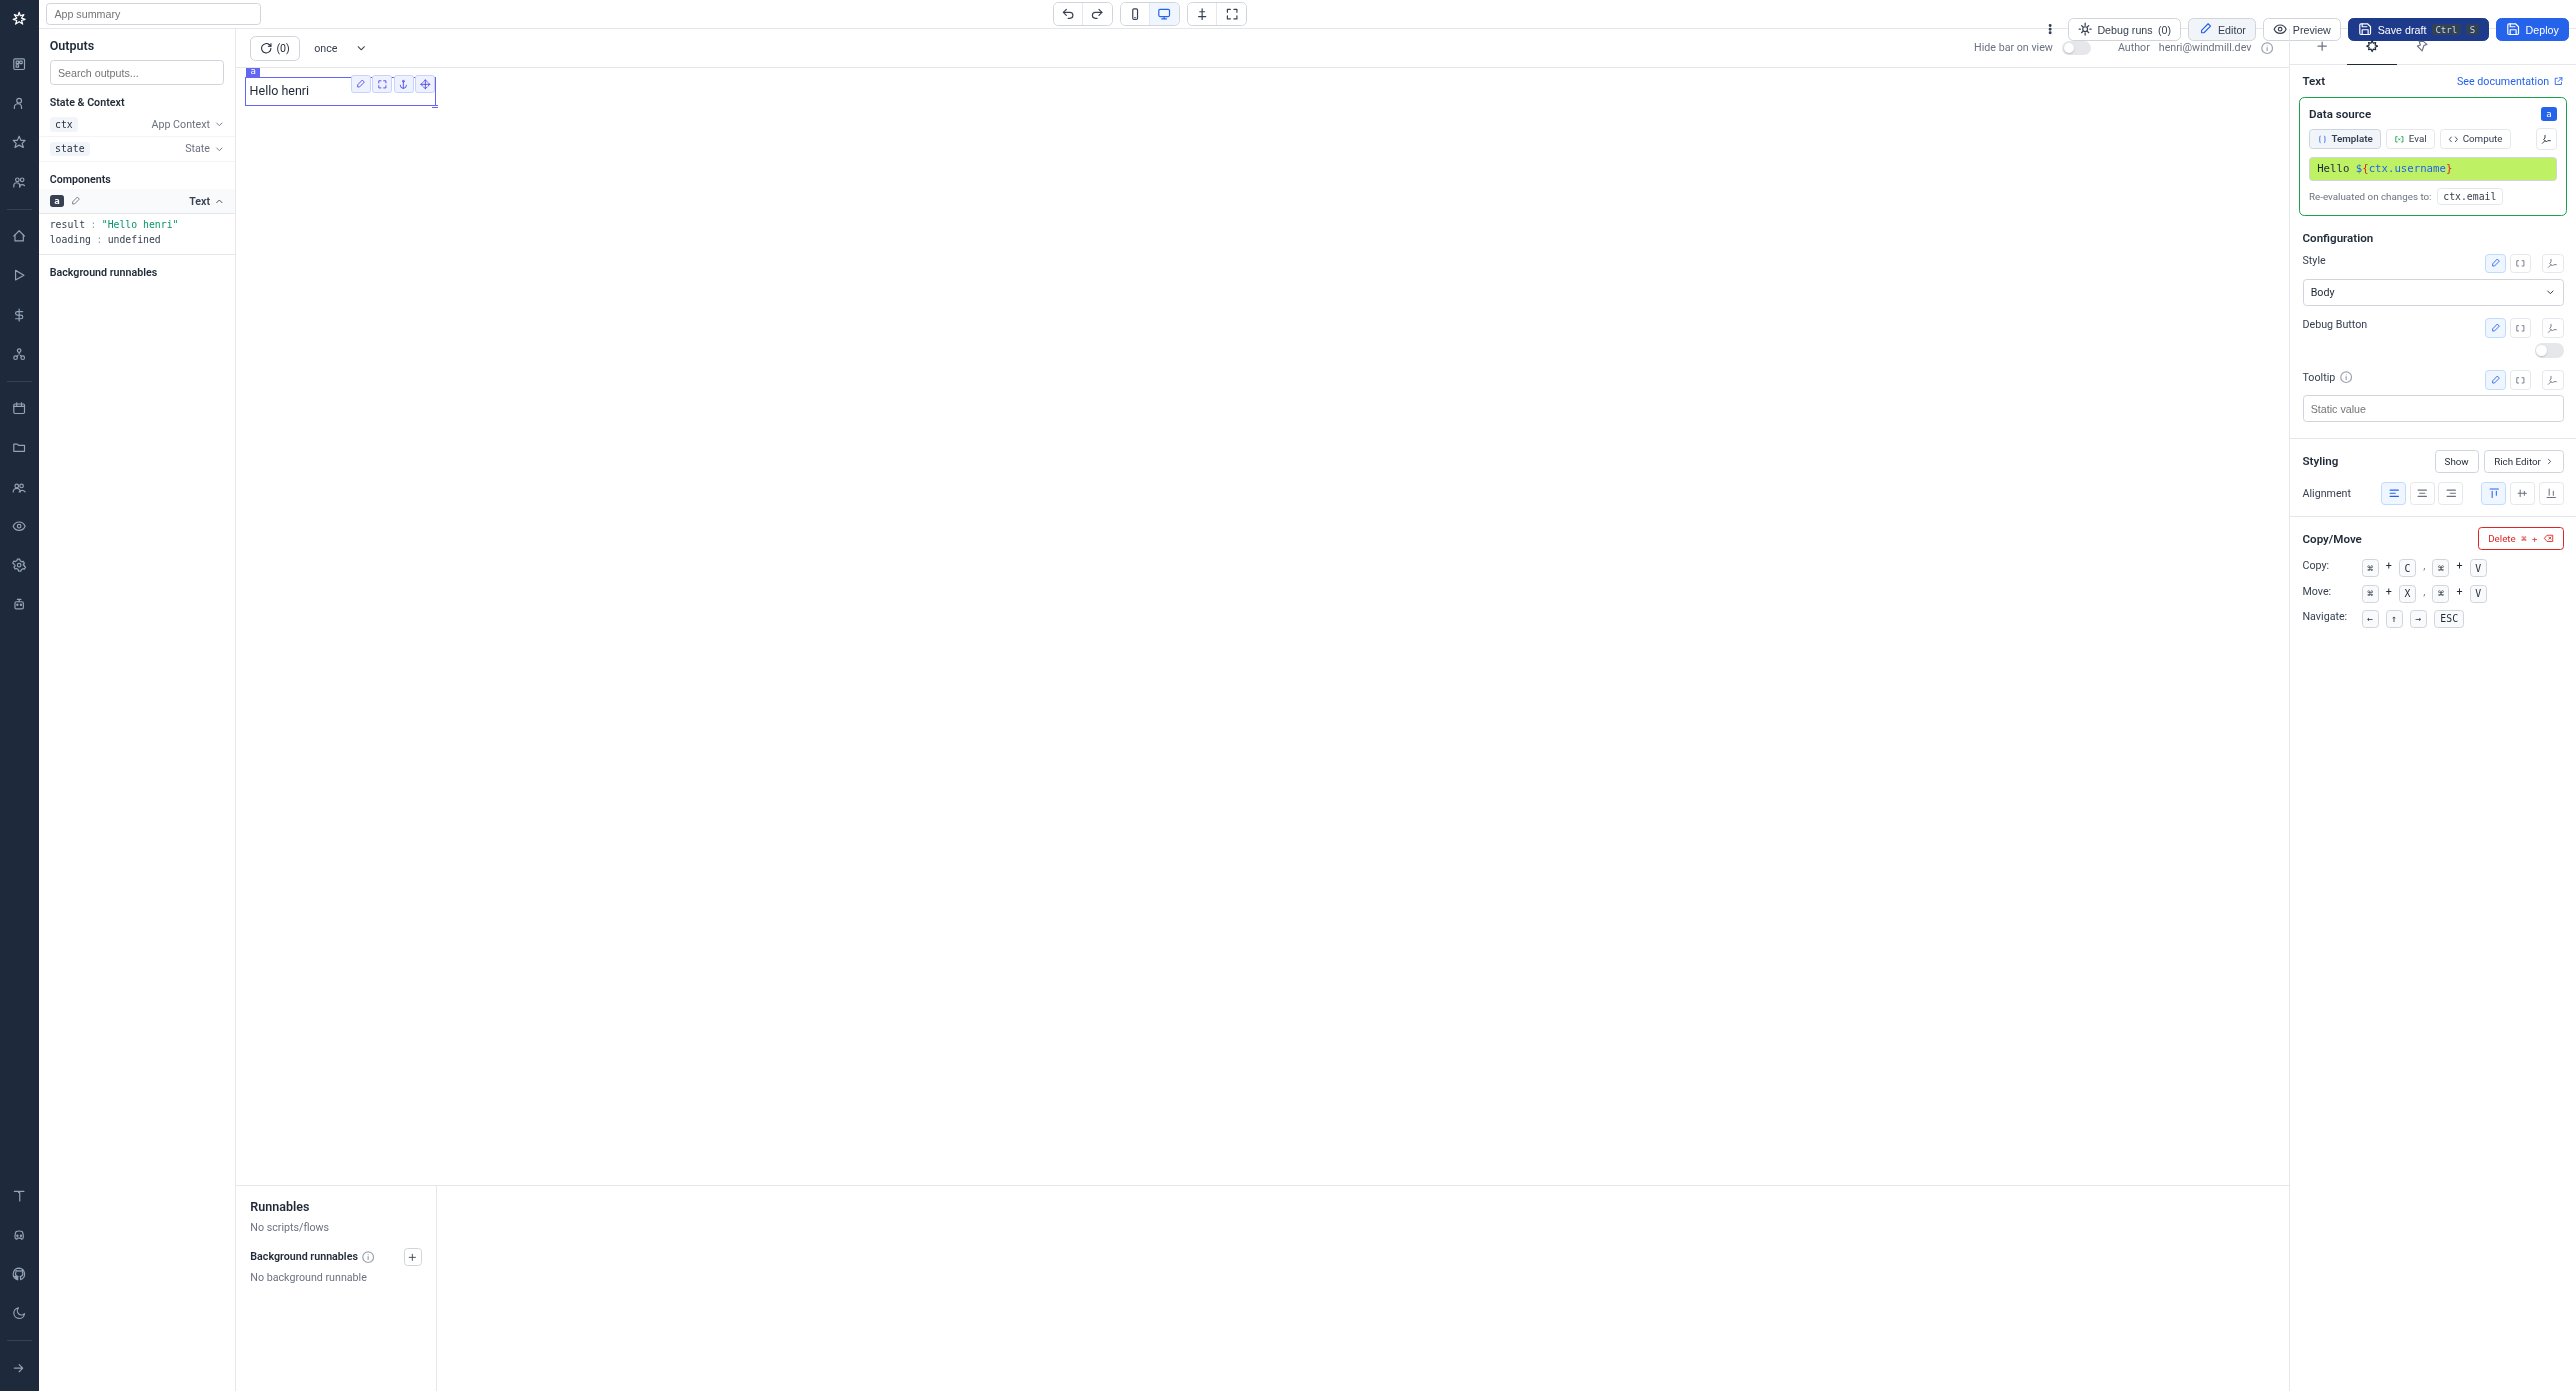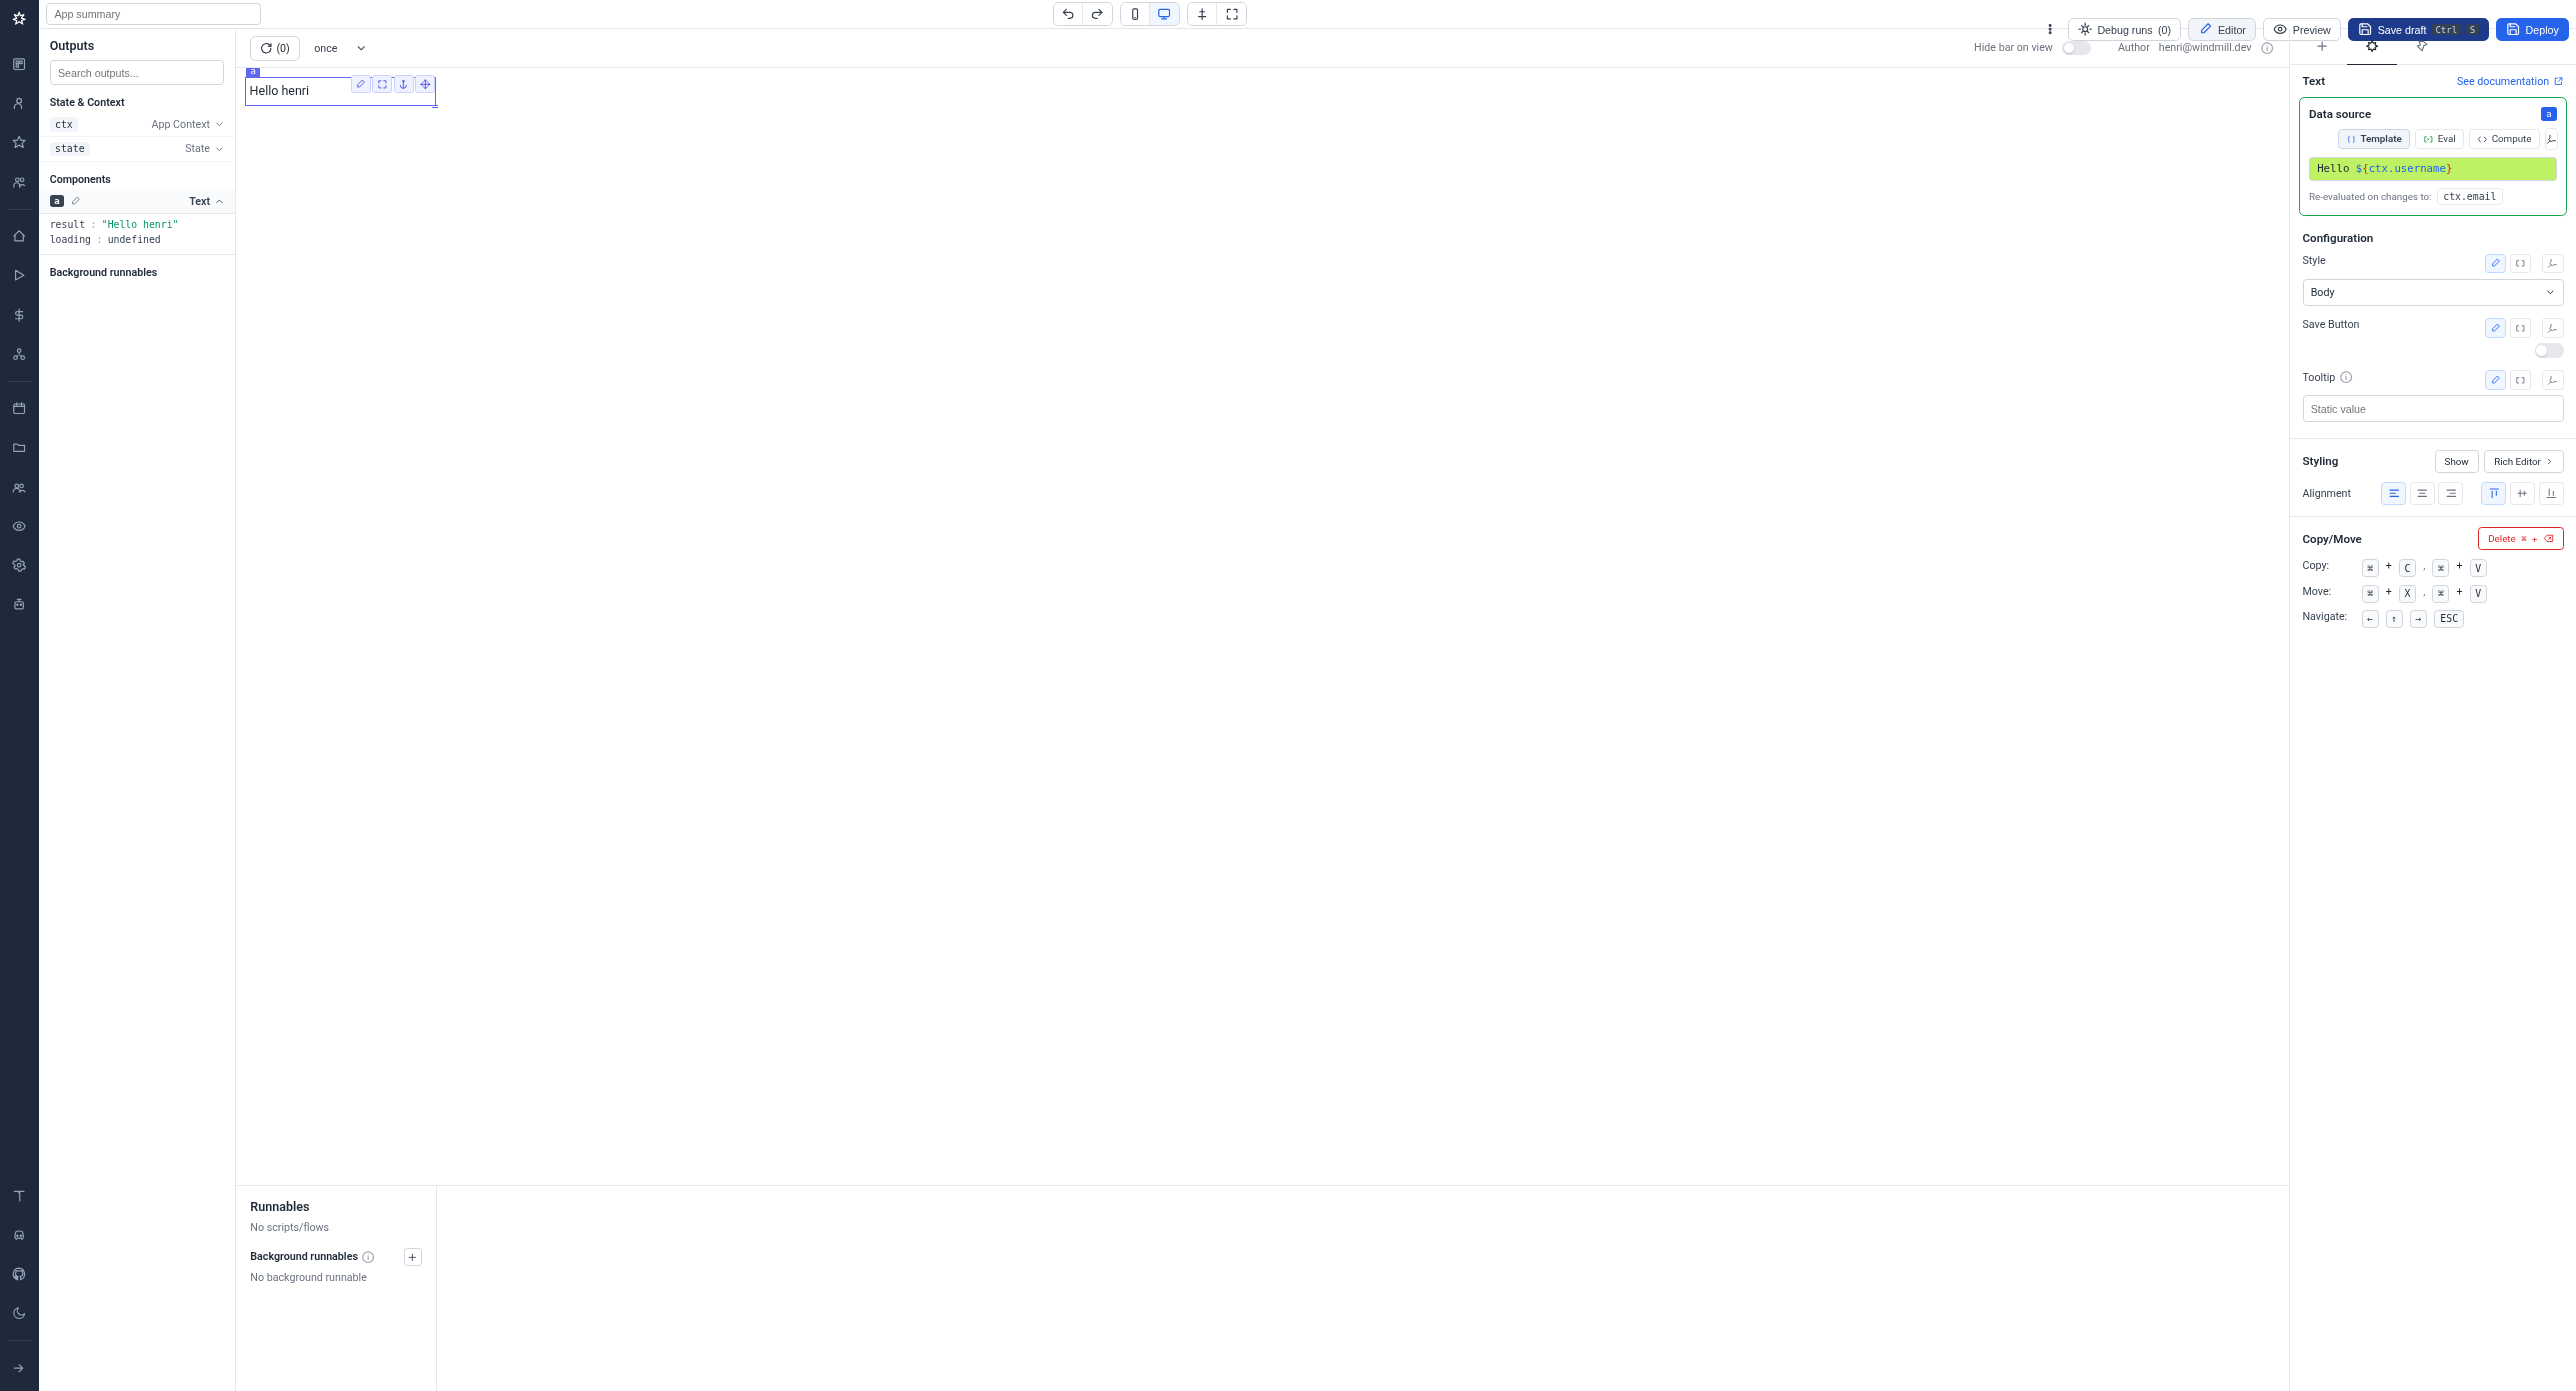--- a/index.html
+++ b/index.html
@@ -93,21 +93,21 @@
 .props-tab.active { color: #1f2937; border-bottom-color: #1f2937; }
 .props-header { display: flex; align-items: center; justify-content: space-between; padding: 9px 12.5px; }
 .props-header .title { font-size: 11.6px; font-weight: 600; }
 .props-header .doc-link { font-size: 10.7px; color: #2563eb; display: flex; align-items: center; gap: 3.6px; cursor: pointer; }
 .data-source-box { margin: 0 9px 10.7px; border: 1.8px solid #16a34a; border-radius: 5.4px; padding: 9px 9px 10.7px; background: #fff; }
 .ds-head { display: flex; align-items: center; justify-content: space-between; margin-bottom: 7.2px; }
 .ds-head .title { font-size: 11.6px; font-weight: 600; }
 .ds-head .cid { background: #2563eb; color: #fff; padding: 1.8px 5.4px; border-radius: 2.7px; font-size: 9px; font-family: monospace; }
 .ds-modes { display: flex; align-items: center; gap: 5.4px; margin-bottom: 7.2px; }
 .ds-mode { display: flex; align-items: center; gap: 3.6px; padding: 3.6px 7.2px; border: 0.9px solid #e5e7eb; border-radius: 3.6px; font-size: 9.8px; cursor: pointer; color: #374151; }
-.ds-mode.active { background: #f1f5f9; border-color: #cbd5e1; font-weight: 600; margin-left: 29px; }
+.ds-mode.active { background: #f1f5f9; border-color: #cbd5e1; font-weight: 600; }
 .ds-mode svg { width: 10.7px; height: 10.7px; }
 .ds-pin { width: 21.5px; height: 21.5px; border: 0.9px solid #e5e7eb; border-radius: 3.6px; display: flex; align-items: center; justify-content: center; cursor: pointer; margin-left: auto; }
 .ds-expr { font-family: monospace; font-size: 10.7px; border: 0.9px solid #d1d5db; border-radius: 3.6px; padding: 4.5px 7.2px; margin-bottom: 7.2px; background: #bef264; }
 .ds-expr .lit { color: #1f2937; }
 .ds-expr .interp { color: #2563eb; }
 .ds-expr .brace { color: #dc2626; }
 .ds-reeval { display: flex; align-items: center; gap: 5.4px; font-size: 9.8px; color: #6b7280; }
 .ds-reeval .dep { border: 0.9px solid #e5e7eb; padding: 1.8px 5.4px; border-radius: 3.6px; font-family: monospace; color: #374151; }
 .config-section { padding: 3.6px 12.5px; }
 .config-section h4 { font-size: 11.6px; font-weight: 600; margin-bottom: 9px; }
@@ -616,21 +616,21 @@
             <div class="select-input">
               <span>Body</span>
               <svg class="icon" viewBox="0 0 24 24" style="width:10.7px;height:10.7px">
                   <path d="M6 9l6 6 6-6"></path>
                 </svg>
             </div>
           </div>
 
           <div class="config-row">
             <div class="config-row-head">
-              <span class="label">Save Button</span>
+              <span class="label">Debug Button</span>
               <span class="actions">
                 <span class="actbtn active">
                     <svg class="icon" viewBox="0 0 24 24" style="width:10.7px;height:10.7px">
                       <path d="M17 3l4 4-11 11H6v-4z"></path>
                     </svg>
                   </span>
                 <span class="actbtn">
                     <svg class="icon" viewBox="0 0 24 24" style="width:10.7px;height:10.7px">
                       <path d="M8 6H4v12h4M16 6h4v12h-4"></path>
                     </svg>

